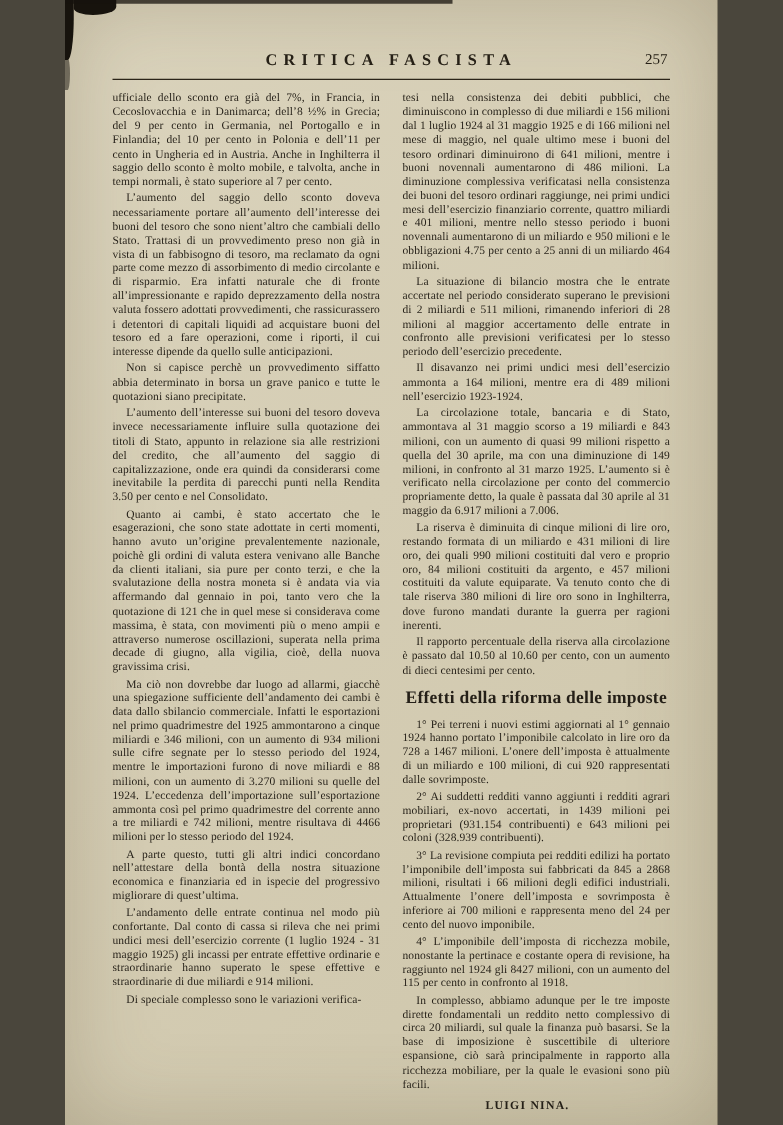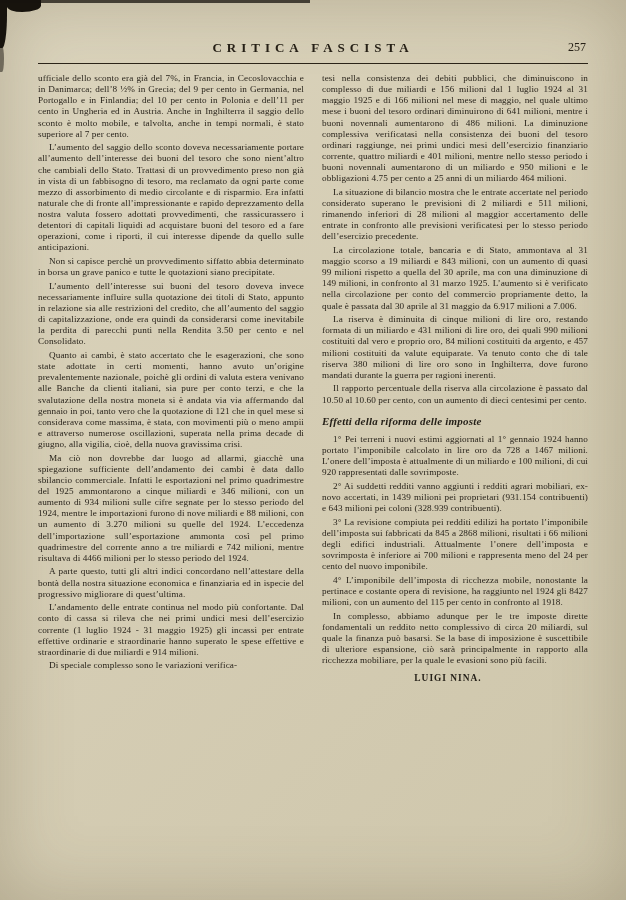--- a/index.html
+++ b/index.html
@@ -2,21 +2,21 @@
 <html><head>
 <meta charset="utf-8">
 <style>
   html, body {
     margin: 0;
     padding: 0;
     background: #4a463c;
   }
   .page {
     position: relative;
-    width: 626px;
+    width: 522px;
     height: 900px;
     margin: 0 auto;
     background: linear-gradient(135deg, #dbd4bd 0%, #d5cdb4 45%, #cec6ab 100%);
     box-shadow: inset 0 0 70px rgba(92, 80, 52, 0.28);
     overflow: hidden;
     font-family: "Liberation Serif", "DejaVu Serif", serif;
     color: #241f17;
   }
   .artifact { position: absolute; background: #17130d; }
   .artifact.a1 { left: 7px; top: 0; width: 34px; height: 12px; border-radius: 0 0 55% 45%; }
@@ -62,26 +62,25 @@
     font-size: 9.2px;
     line-height: 1.21;
     letter-spacing: 0.1px;
   }
   .col p {
     margin: 0 0 2.5px 0;
     text-indent: 11px;
   }
   .col p.no-indent { text-indent: 0; }
   .section-heading {
-    font-size: 11px;
+    font-size: 14px;
     font-weight: bold;
-    font-style: italic;
     margin: 9px 0 6px 0;
     text-indent: 0;
-    text-align: left;
+    text-align: center;
     letter-spacing: 0.2px;
   }
   .signature {
     text-align: center;
     padding-right: 14px;
     margin-top: 7px;
     font-size: 9.4px;
     letter-spacing: 1px;
     font-variant: small-caps;
     font-weight: bold;
@@ -113,20 +112,21 @@
       <p>Quanto ai cambi, è stato accertato che le esagerazioni, che sono state adottate in certi momenti, hanno avuto un’origine prevalentemente nazionale, poichè gli ordini di valuta estera venivano alle Banche da clienti italiani, sia pure per conto terzi, e che la svalutazione della nostra moneta si è andata via via affermando dal gennaio in poi, tanto vero che la quotazione di 121 che in quel mese si considerava come massima, è stata, con movimenti più o meno ampii e attraverso numerose oscillazioni, superata nella prima decade di giugno, alla vigilia, cioè, della nuova gravissima crisi.</p>
       <p>Ma ciò non dovrebbe dar luogo ad allarmi, giacchè una spiegazione sufficiente dell’andamento dei cambi è data dallo sbilancio commerciale. Infatti le esportazioni nel primo quadrimestre del 1925 ammontarono a cinque miliardi e 346 milioni, con un aumento di 934 milioni sulle cifre segnate per lo stesso periodo del 1924, mentre le importazioni furono di nove miliardi e 88 milioni, con un aumento di 3.270 milioni su quelle del 1924. L’eccedenza dell’importazione sull’esportazione ammonta così pel primo quadrimestre del corrente anno a tre miliardi e 742 milioni, mentre risultava di 4466 milioni per lo stesso periodo del 1924.</p>
       <p>A parte questo, tutti gli altri indici concordano nell’attestare della bontà della nostra situazione economica e finanziaria ed in ispecie del progressivo migliorare di quest’ultima.</p>
       <p>L’andamento delle entrate continua nel modo più confortante. Dal conto di cassa si rileva che nei primi undici mesi dell’esercizio corrente (1 luglio 1924 - 31 maggio 1925) gli incassi per entrate effettive ordinarie e straordinarie hanno superato le spese effettive e straordinarie di due miliardi e 914 milioni.</p>
       <p>Di speciale complesso sono le variazioni verifica-</p>
     </section>
 
     <section class="col">
       <p class="no-indent">tesi nella consistenza dei debiti pubblici, che diminuiscono in complesso di due miliardi e 156 milioni dal 1 luglio 1924 al 31 maggio 1925 e di 166 milioni nel mese di maggio, nel quale ultimo mese i buoni del tesoro ordinari diminuirono di 641 milioni, mentre i buoni novennali aumentarono di 486 milioni. La diminuzione complessiva verificatasi nella consistenza dei buoni del tesoro ordinari raggiunge, nei primi undici mesi dell’esercizio finanziario corrente, quattro miliardi e 401 milioni, mentre nello stesso periodo i buoni novennali aumentarono di un miliardo e 950 milioni e le obbligazioni 4.75 per cento a 25 anni di un miliardo 464 milioni.</p>
       <p>La situazione di bilancio mostra che le entrate accertate nel periodo considerato superano le previsioni di 2 miliardi e 511 milioni, rimanendo inferiori di 28 milioni al maggior accertamento delle entrate in confronto alle previsioni verificatesi per lo stesso periodo dell’esercizio precedente.</p>
+      <p>Il disavanzo nei primi undici mesi dell’esercizio ammonta a 164 milioni, mentre era di 489 milioni nell’esercizio 1923-1924.</p>
       <p>La circolazione totale, bancaria e di Stato, ammontava al 31 maggio scorso a 19 miliardi e 843 milioni, con un aumento di quasi 99 milioni rispetto a quella del 30 aprile, ma con una diminuzione di 149 milioni, in confronto al 31 marzo 1925. L’aumento si è verificato nella circolazione per conto del commercio propriamente detto, la quale è passata dal 30 aprile al 31 maggio da 6.917 milioni a 7.006.</p>
       <p>La riserva è diminuita di cinque milioni di lire oro, restando formata di un miliardo e 431 milioni di lire oro, dei quali 990 milioni costituiti dal vero e proprio oro, 84 milioni costituiti da argento, e 457 milioni costituiti da valute equiparate. Va tenuto conto che di tale riserva 380 milioni di lire oro sono in Inghilterra, dove furono mandati durante la guerra per ragioni inerenti.</p>
       <p>Il rapporto percentuale della riserva alla circolazione è passato dal 10.50 al 10.60 per cento, con un aumento di dieci centesimi per cento.</p>
 
       <h2 class="section-heading">Effetti della riforma delle imposte</h2>
 
       <p>1° Pei terreni i nuovi estimi aggiornati al 1° gennaio 1924 hanno portato l’imponibile calcolato in lire oro da 728 a 1467 milioni. L’onere dell’imposta è attualmente di un miliardo e 100 milioni, di cui 920 rappresentati dalle sovrimposte.</p>
       <p>2° Ai suddetti redditi vanno aggiunti i redditi agrari mobiliari, ex-novo accertati, in 1439 milioni pei proprietari (931.154 contribuenti) e 643 milioni pei coloni (328.939 contribuenti).</p>
       <p>3° La revisione compiuta pei redditi edilizi ha portato l’imponibile dell’imposta sui fabbricati da 845 a 2868 milioni, risultati i 66 milioni degli edifici industriali. Attualmente l’onere dell’imposta e sovrimposta è inferiore ai 700 milioni e rappresenta meno del 24 per cento del nuovo imponibile.</p>
       <p>4° L’imponibile dell’imposta di ricchezza mobile, nonostante la pertinace e costante opera di revisione, ha raggiunto nel 1924 gli 8427 milioni, con un aumento del 115 per cento in confronto al 1918.</p>

